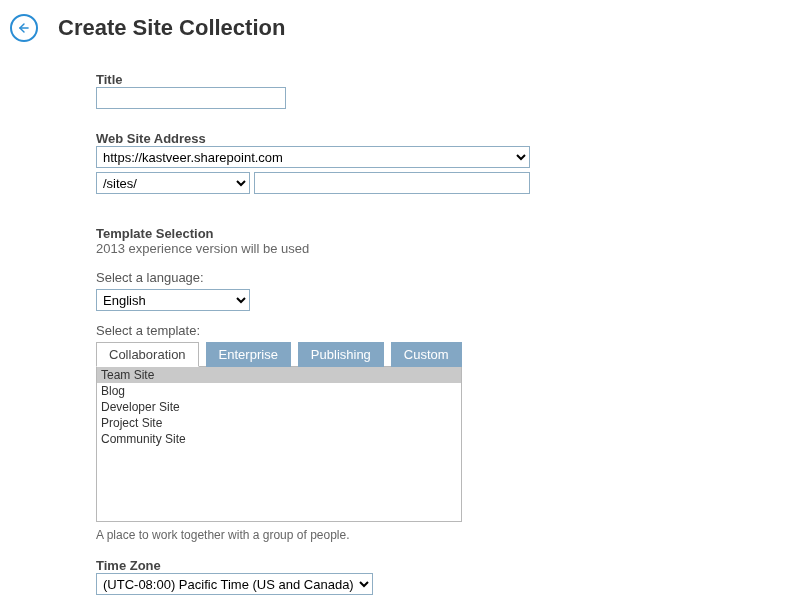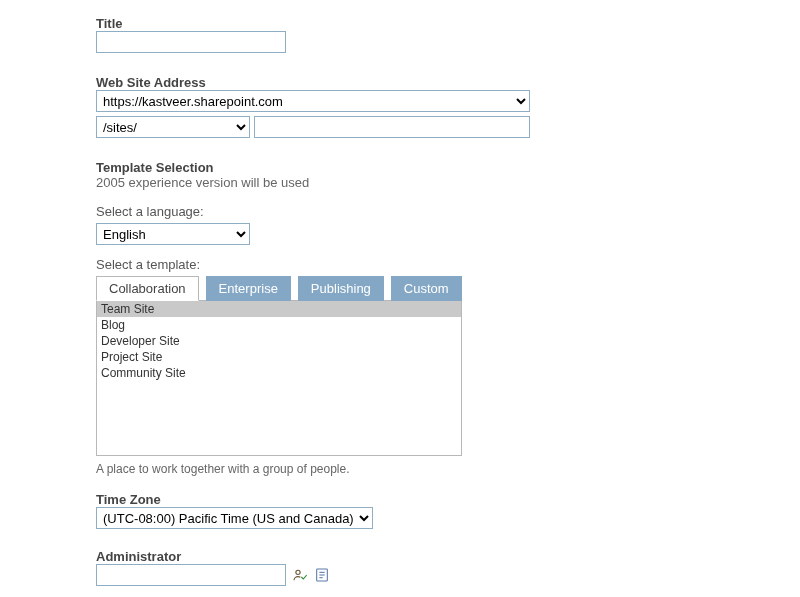--- a/index.html
+++ b/index.html
@@ -49,21 +49,21 @@
     font-weight: 600;
     color: #444;
     padding-top: 2px;
     flex-shrink: 0;
   }
   .form-content {
     flex: 1;
     padding-right: 14px;
   }
   .row-title { margin-bottom: 20px; }
-  .row-addr  { margin-bottom: 20px; }
+  .row-addr  { margin-bottom: 30px; }
   .row-tpl   { margin-bottom: 14px; }
   .row-tz    { margin-bottom: 18px; }
   .row-admin { margin-bottom: 20px; }
 
   input[type=text] {
     border: 1px solid #8faec4;
     height: 22px;
     padding: 2px 6px;
     font-family: inherit;
     font-size: 13px;
@@ -150,20 +150,29 @@
 
   .quota-row { display: flex; align-items: center; gap: 8px; }
   .quota-input { width: 72px; }
   .quota-text { color: #555; }
 </style>
 </head>
 <body>
 
 <div class="page">
 
+  <div class="header">
+    <div class="back-btn">
+      <svg width="14" height="14" viewBox="0 0 24 24" fill="none" stroke="#2a8dd4" stroke-width="2.5" stroke-linecap="round" stroke-linejoin="round">
+          <line x1="19" y1="12" x2="5" y2="12"></line>
+          <polyline points="12 19 5 12 12 5"></polyline>
+        </svg>
+    </div>
+    <div class="page-title">Create Site Collection</div>
+  </div>
 
   <div class="form-row row-title">
     <div class="form-label">Title</div>
     <div class="form-content">
       <input type="text" style="width: 100%;" value="">
     </div>
   </div>
 
   <div class="form-row row-addr">
     <div class="form-label">Web Site Address</div>
@@ -178,21 +187,21 @@
           <option>/sites/</option>
         </select>
         <input type="text" value="" style="">
       </div>
     </div>
   </div>
 
   <div class="form-row row-tpl">
     <div class="form-label">Template Selection</div>
     <div class="form-content">
-      <div class="hint">2005 experience version will be used</div>
+      <div class="hint">2013 experience version will be used</div>
 
       <div class="sublabel">Select a language:</div>
       <select class="lang-select">
         <option>English</option>
       </select>
 
       <div class="sublabel">Select a template:</div>
 
       <div class="tabs">
         <div class="tab active">Collaboration</div>

